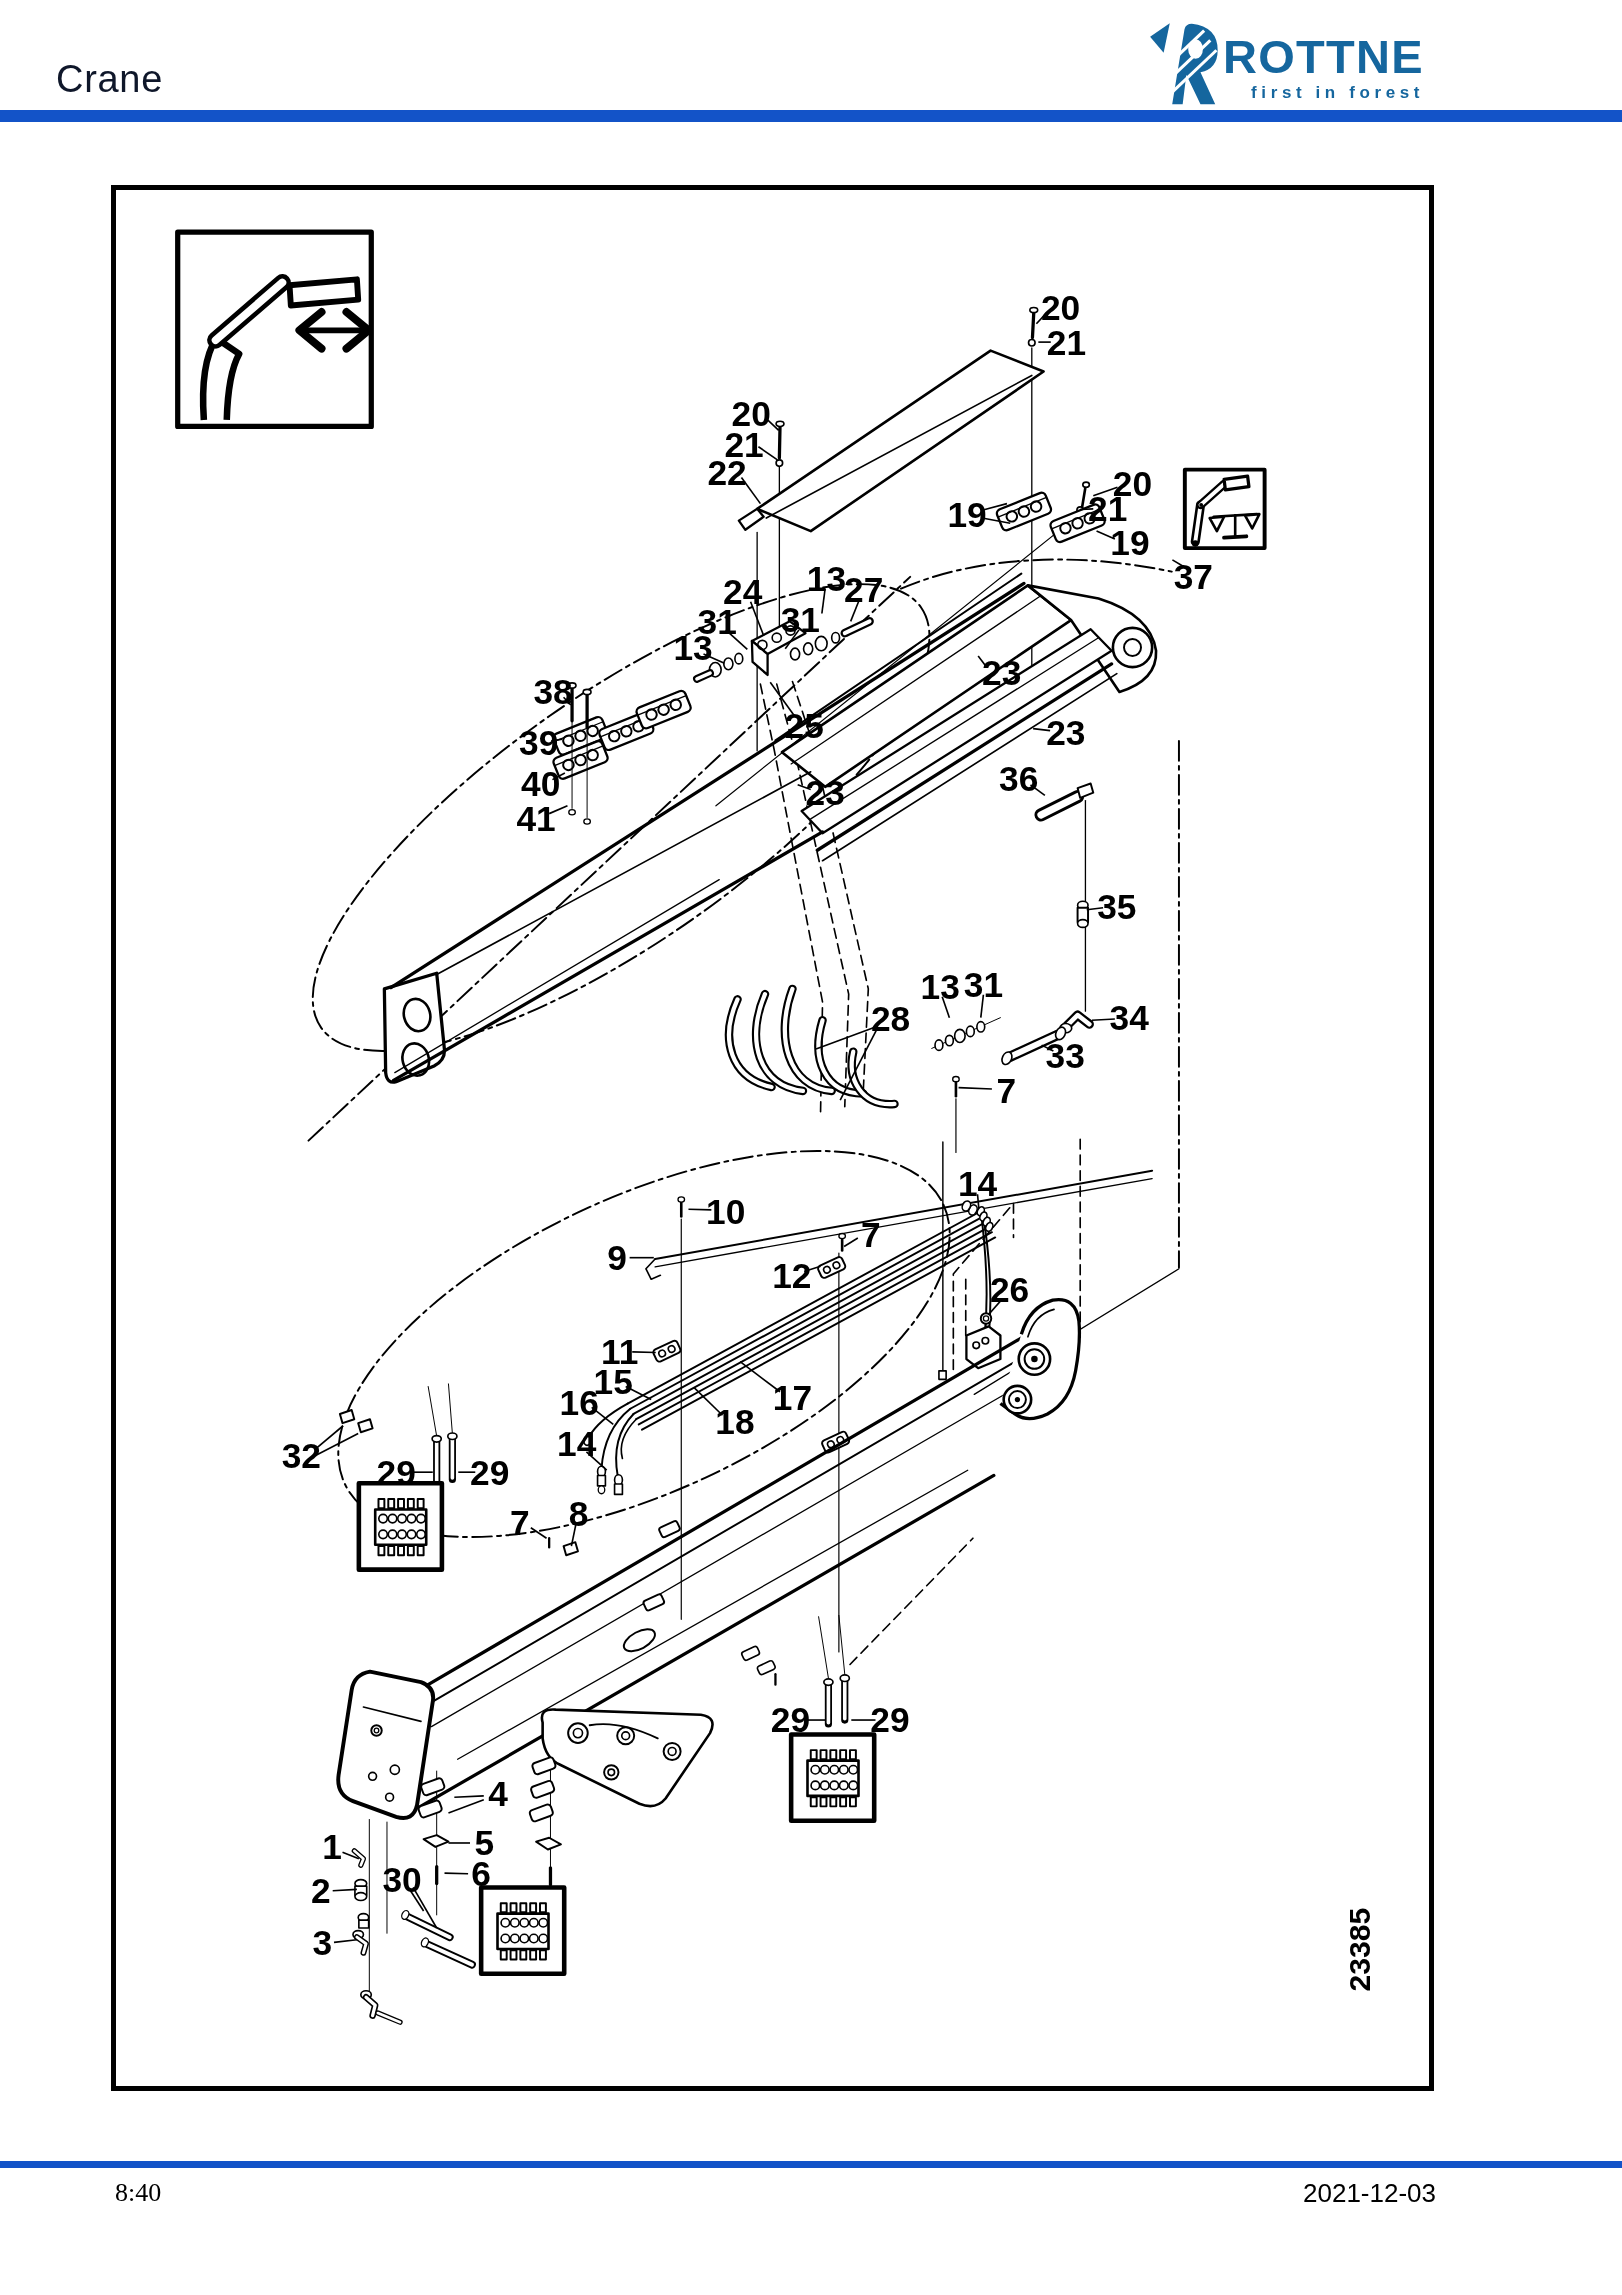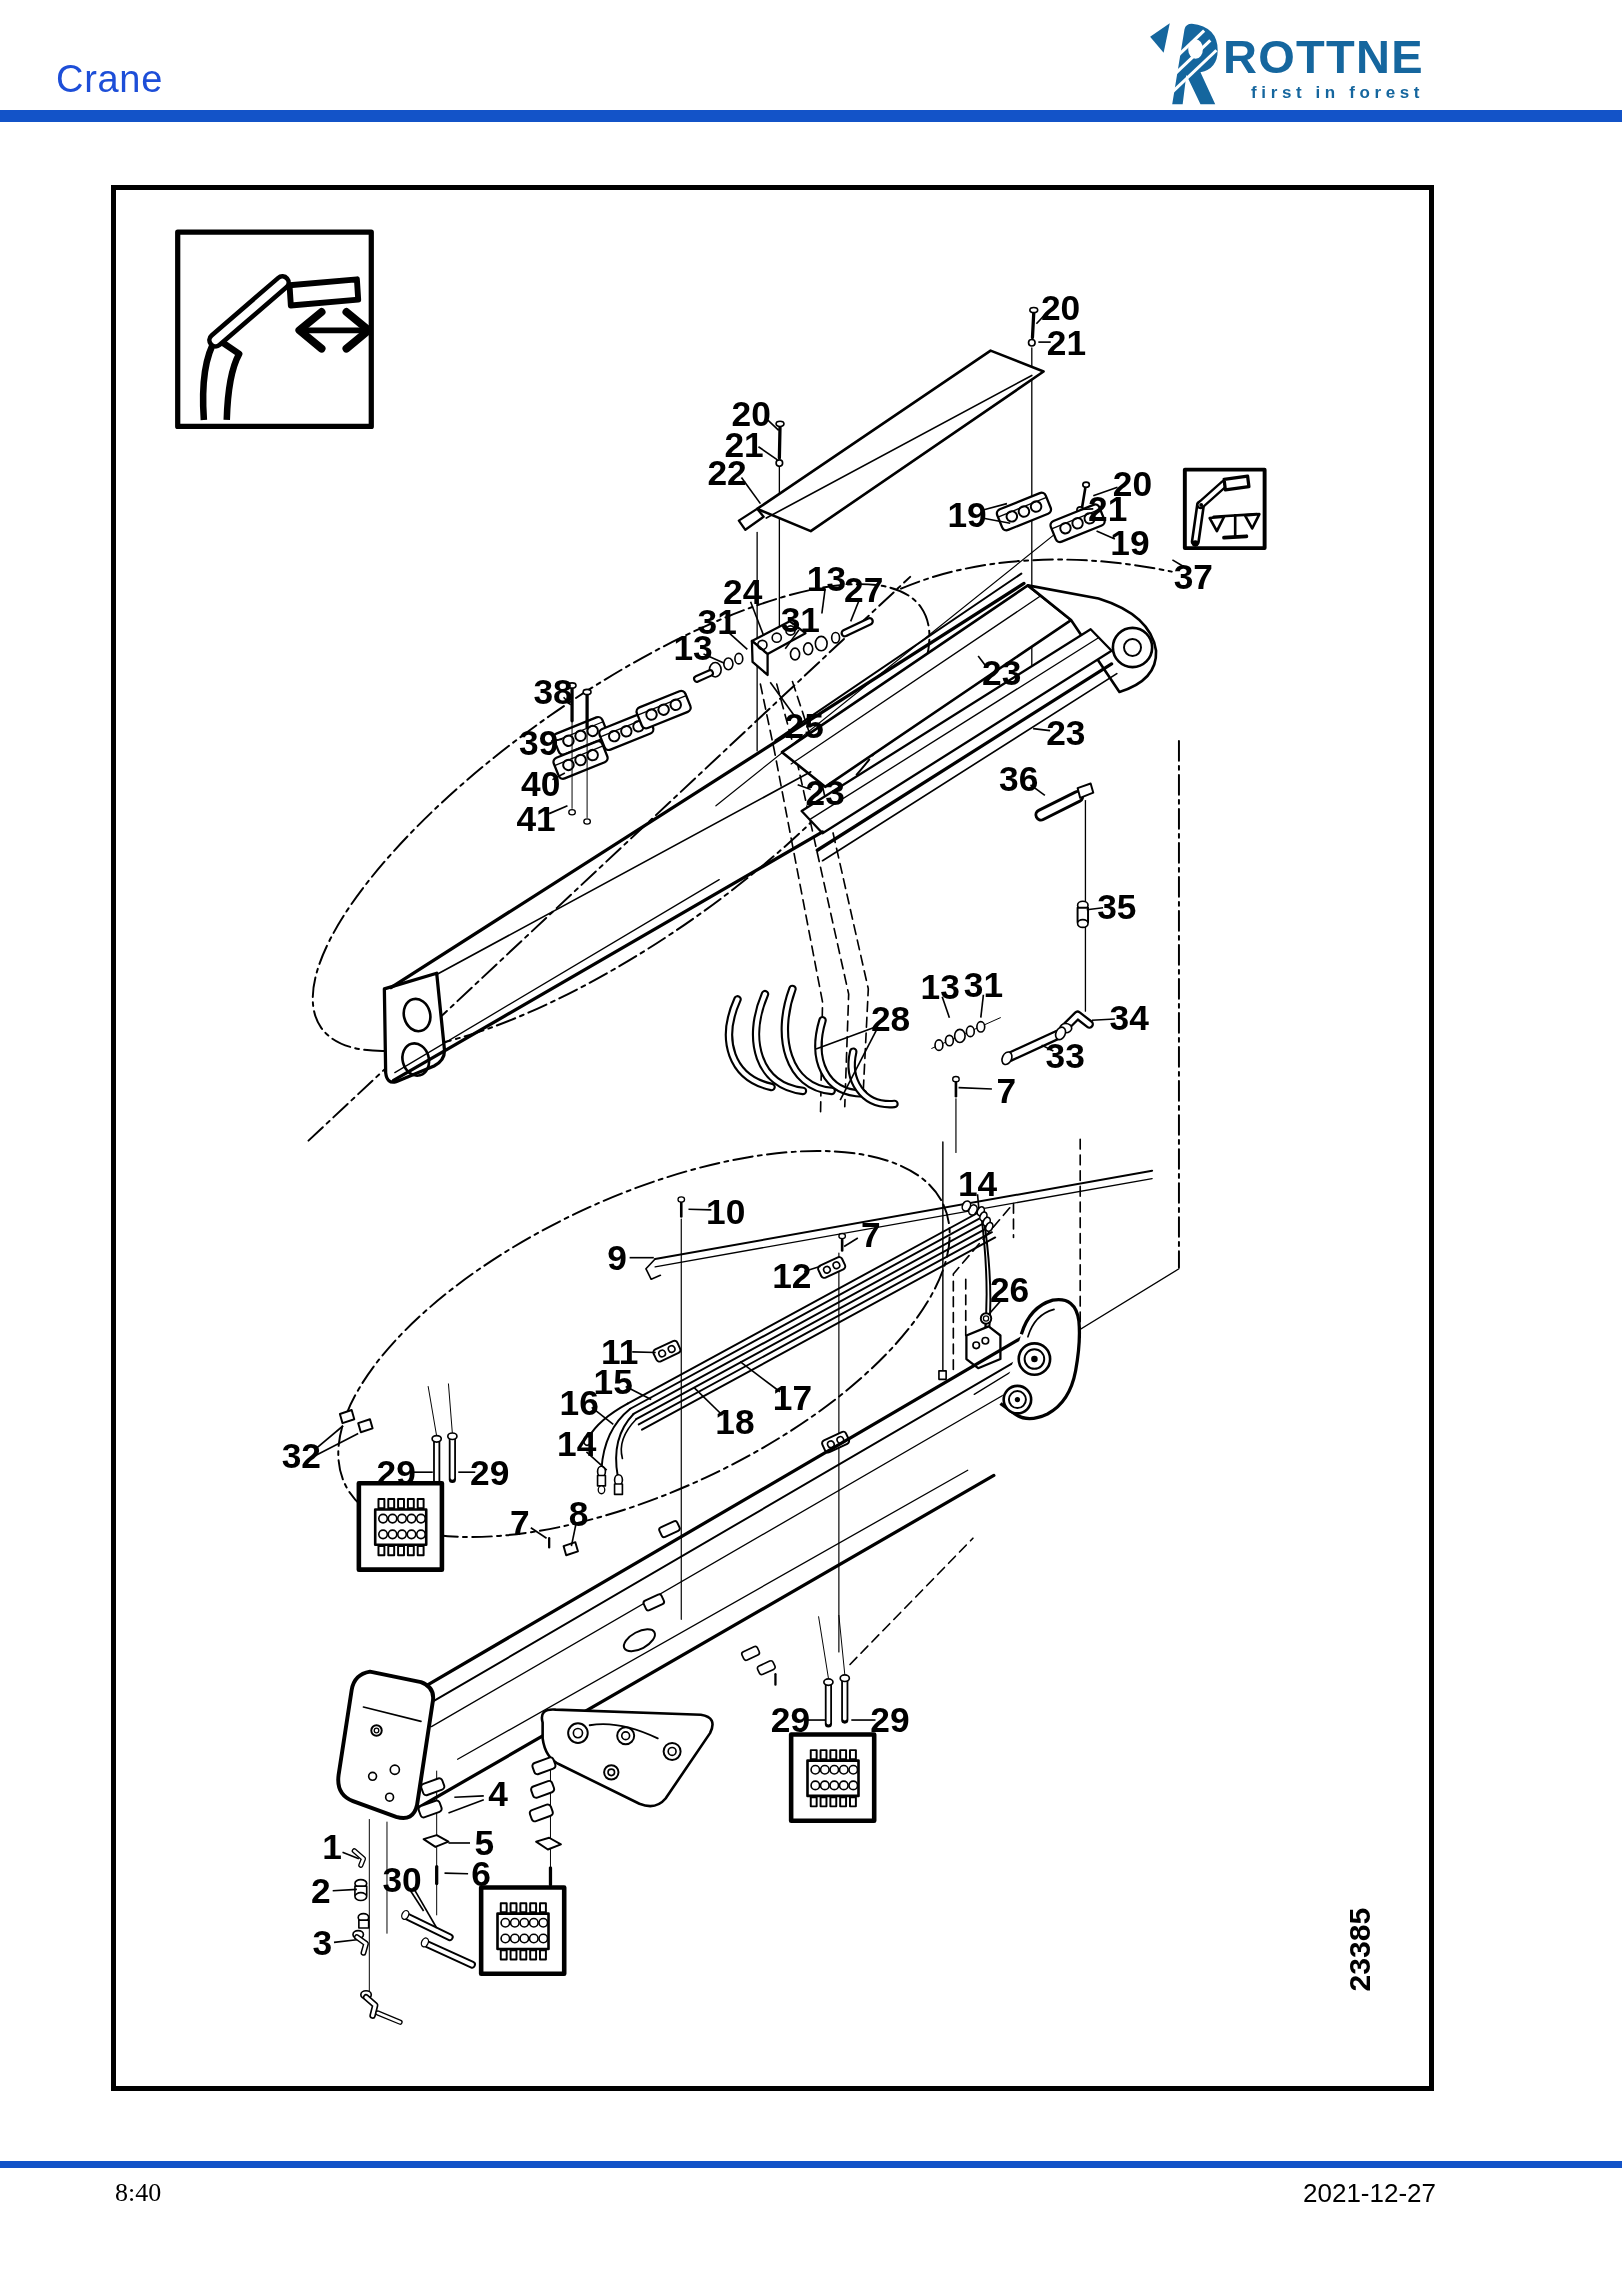--- a/index.html
+++ b/index.html
@@ -23,21 +23,21 @@
   .dd{stroke-dasharray:30 8 6 8;}
   .da{stroke-dasharray:15 9;}
   .lbl{font-family:"Liberation Sans",sans-serif;font-weight:bold;font-size:54px;fill:#000;}
   .dnum{font-family:"Liberation Sans",sans-serif;font-weight:bold;font-size:46px;fill:#000;}
 </style>
 </head>
 <body>
 
 <div class="page">
 
-  <div class="hdr-title" style="color: #1d4ed8;">Crane</div>
+  <div class="hdr-title" style="color: #0f172a;">Crane</div>
   <div class="hdr-bar" style="background: rgb(19, 83, 200);"></div>
 
   <div class="logo">
     <div class="logo-row">
       <svg class="logo-mark" viewBox="0 0 120 140">
         <polygon class="lg" points="4,24 36,2 26,50" fill="#15669e"></polygon>
         <path class="lg" d="M40,134 L60,12 Q62,3 72,3 Q114,8 114,46 Q114,76 86,82 L110,134 L86,134 L63,86 L57,134 Z" fill="#15669e"></path>
         <g stroke="#fff" stroke-width="5">
           <line x1="14" y1="88" x2="92" y2="14"></line>
           <line x1="24" y1="104" x2="102" y2="30"></line>
@@ -570,15 +570,15 @@
           <text x="493" y="2990" text-anchor="middle" class="lbl">3</text>
           <line x1="626" y1="2888" x2="648" y2="2922" stroke="#000" stroke-width="2.5"></line>
           <line x1="632" y1="2886" x2="668" y2="2948" stroke="#000" stroke-width="2.5"></line>
           <text x="615" y="2893" text-anchor="middle" class="lbl">30</text>
         </g>
   </svg>
   </div>
 
   <div class="ftr-bar" style="background: rgb(19, 83, 200);"></div>
   <div class="ftr-text" style="left:115px;font-family:Liberation Serif, serif;">8:40</div>
-  <div class="ftr-text" style="left:1303px;">2021-12-27</div>
+  <div class="ftr-text" style="left:1303px;">2021-12-03</div>
 </div>
 
 
 </body></html>

